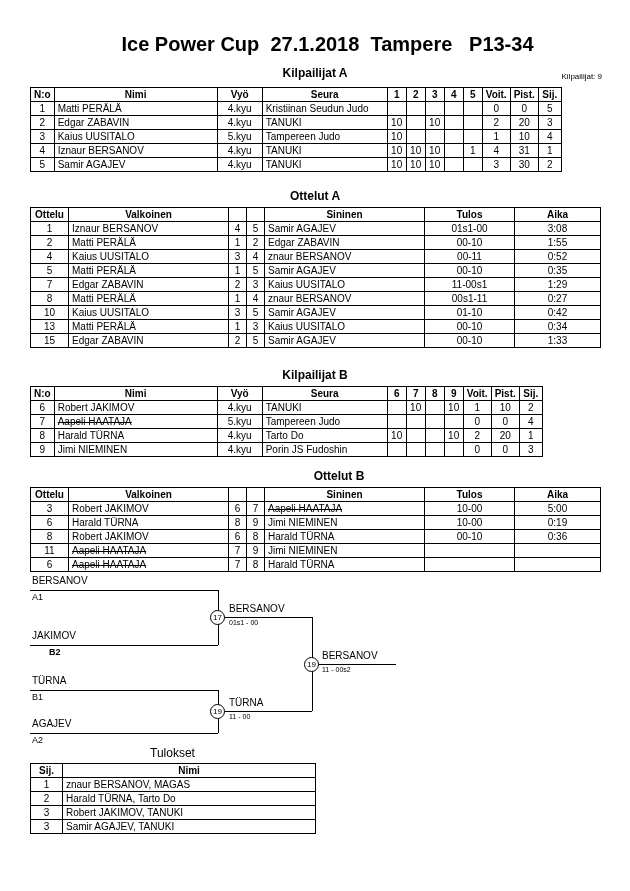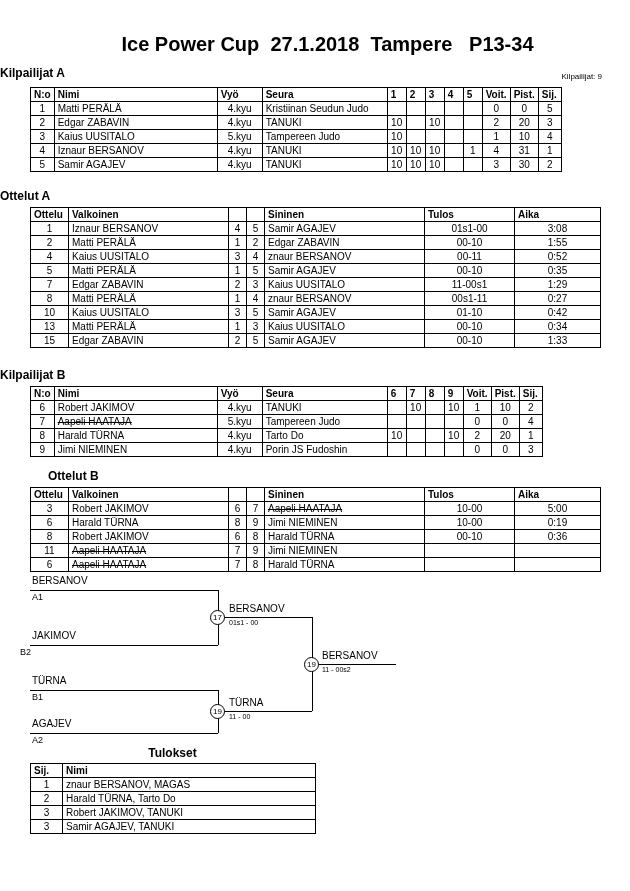--- a/index.html
+++ b/index.html
@@ -3,45 +3,45 @@
 <meta charset="utf-8">
 <style>
   * { box-sizing: border-box; margin: 0; padding: 0; }
   html, body { background: #fff; }
   body {
     width: 630px; height: 891px; position: relative; overflow: hidden;
     color: #000; font-family: "Liberation Sans", "DejaVu Sans", sans-serif;
   }
   .title { padding-top: 33px; text-align: center; font-size: 20px; font-weight: bold; white-space: pre-wrap; margin-left: 25px; }
   .count { position: absolute; top: 72px; right: 28px; font-size: 8px; }
-  .h { text-align: left; font-size: 12px; font-weight: bold; }
+  .h { text-align: center; font-size: 12px; font-weight: bold; }
   .h-a { margin-top: 10px; }
   .h-oa { margin-top: 17px; }
   .h-b { margin-top: 20px; }
   .h-ob { margin-top: 12px; padding-left: 48px; }
   table { border-collapse: collapse; table-layout: fixed; font-size: 10px; margin-left: 30px; }
   td, th { border: 1px solid #000; height: 13px; line-height: 13px; padding: 0 3px; overflow: hidden; white-space: nowrap; }
-  th { font-weight: bold; text-align: left; margin-top: 43px; }
+  th { font-weight: bold; text-align: center; margin-top: 43px; }
   .c { text-align: center; padding: 0 1px; }
   .l { text-align: left; }
   .strike { text-decoration: line-through; }
   .mt4 { margin-top: 4px; }
   .mt7 { margin-top: 7px; }
   
   .bracket { position: relative; height: 170px; margin-top: 2px; font-size: 10px; }
   .b-abs { position: absolute; white-space: nowrap; }
   .b-line { position: absolute; border-top: 1px solid #000; height: 0; z-index: 1; }
   .b-vert { position: absolute; border-left: 1px solid #000; width: 0; z-index: 1; }
   .b-seed { font-size: 9px; }
   .b-score { font-size: 7px; }
   .b-circle {
     position: absolute; width: 15px; height: 15px; border: 1px solid #000; border-radius: 50%;
     background: #fff; z-index: 2; font-size: 8px; display: flex; align-items: center; justify-content: center;
   }
-  .h-res { width: 285px; margin-left: 30px; margin-top: 2px; text-align: center; font-size: 12px; font-weight: bold; }
+  .h-res { width: 285px; margin-left: 30px; margin-top: 2px; text-align: center; font-size: 12px; font-weight: normal; }
   .mt3 { margin-top: 3px; }
 </style>
 </head>
 <body>
 
 <div class="page">
 
   <div class="title">Ice Power Cup  27.1.2018  Tampere   P13-34</div>
   <div class="count">Kilpailijat: 9</div>
 
@@ -411,21 +411,21 @@
   </tbody>
     </table>
 
   <div class="bracket">
     <div class="b-abs" style="left:32px; top:1px;">BERSANOV</div>
     <div class="b-line" style="left:30px; top:16px; width:188px;"></div>
     <div class="b-abs b-seed" style="left:32px; top:18px;">A1</div>
 
     <div class="b-abs" style="left:32px; top:56px;">JAKIMOV</div>
     <div class="b-line" style="left:30px; top:71px; width:188px;"></div>
-    <div class="b-abs b-seed" style="left:20px; top:73px;">B2</div>
+    <div class="b-abs b-seed" style="left:49px; top:73px;font-weight:bold;">B2</div>
 
     <div class="b-vert" style="left:218px; top:16px; height:55px;"></div>
     <div class="b-line" style="left:218px; top:43px; width:94px;"></div>
     <div class="b-circle" style="left:210px; top:36px;">17</div>
     <div class="b-abs" style="left:229px; top:29px;">BERSANOV</div>
     <div class="b-abs b-score" style="left:229px; top:45px;">01s1 - 00</div>
 
     <div class="b-abs" style="left:32px; top:101px;">TÜRNA</div>
     <div class="b-line" style="left:30px; top:116px; width:188px;"></div>
     <div class="b-abs b-seed" style="left:32px; top:118px;">B1</div>

